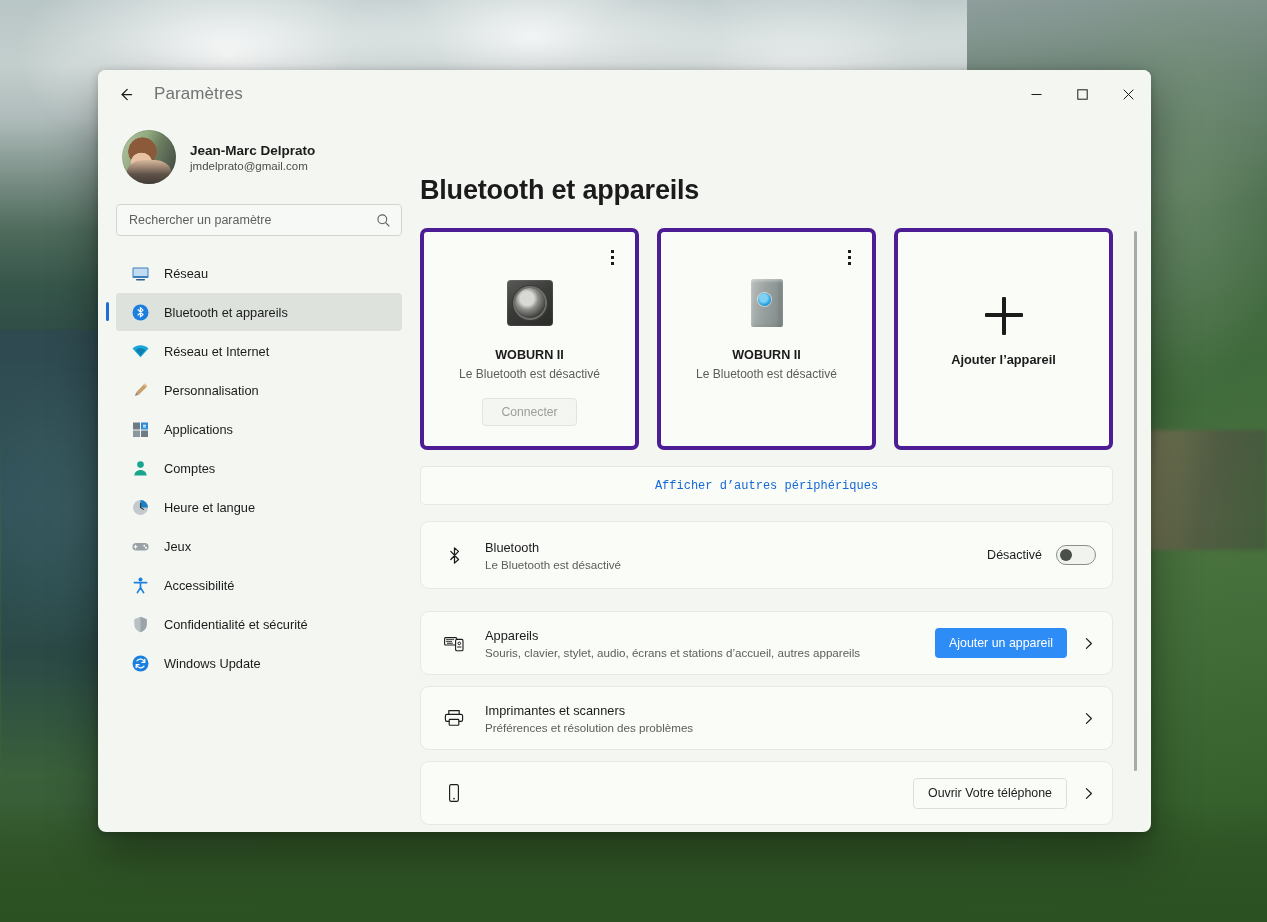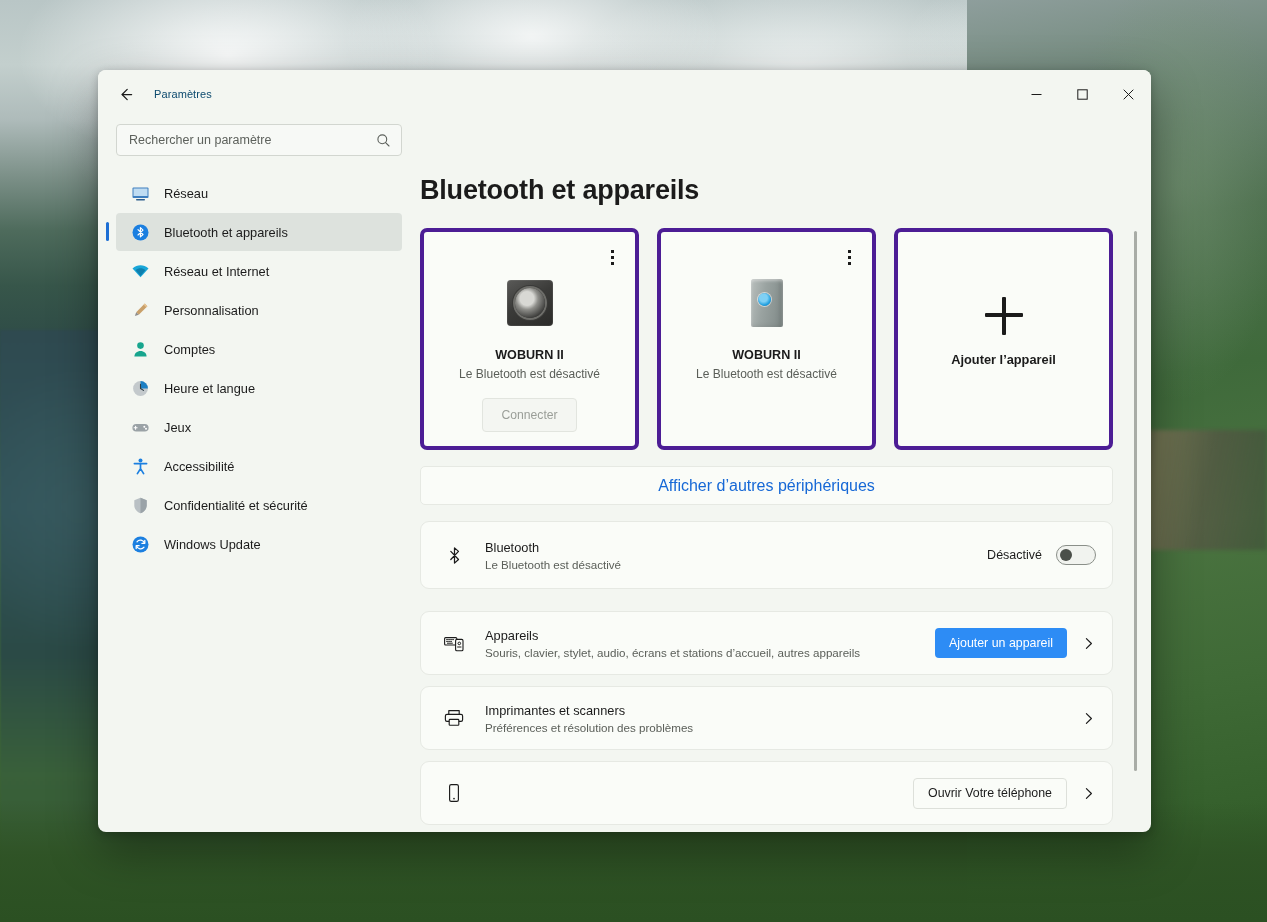--- a/index.html
+++ b/index.html
@@ -72,21 +72,21 @@
     display: flex; align-items: center;
     background: #f3f6f1;
     position: relative;
   }
   .back-btn {
     width: 34px; height: 30px; margin-left: 10px;
     display: flex; align-items: center; justify-content: center;
     border-radius: 4px; cursor: pointer;
   }
   .win-title {
-    font-size: 11px; color: #0c4a6e; margin-left: 12px; letter-spacing: .1px;
+    font-size: 17px; color: #737373; margin-left: 12px; letter-spacing: .1px;
   }
   .win-controls { margin-left: auto; display: flex; height: 48px; }
   .wc {
     width: 46px; height: 48px;
     display: flex; align-items: center; justify-content: center;
     cursor: pointer; color: #1b1b1b;
   }
 
   .body-wrap { flex: 1; display: flex; min-height: 0; }
 
@@ -207,21 +207,21 @@
   }
   .tower::before {
     content:""; position:absolute; left:7px; top:14px;
     width:13px; height:13px; border-radius:50%;
     background: radial-gradient(circle at 42% 38%, #7fd0f5 0 35%, #1f9fe0 65%, #0f76b8 100%);
     box-shadow: 0 0 0 1px rgba(255,255,255,.55);
   }
   .dev-name { font-size: 12.6px; font-weight: 700; color: #1b1b1b; margin-top: 18px; }
   .dev-status { font-size: 12px; color: #5a5e58; margin-top: 5px; }
   .connect-btn {
-    margin-top: 17px; height: 34px; padding: 0 18px;
+    margin-top: 17px; height: 28px; padding: 0 18px;
     background: #f4f6f2; border: 1px solid #e2e5df; border-radius: 4px;
     font-family: inherit; font-size: 12.2px; color: #9a9e98; cursor: default;
   }
   .add-card {
     justify-content: center;
   }
   .plus {
     width: 38px; height: 38px; position: relative; margin-top: -14px;
   }
   .plus::before, .plus::after {
@@ -230,21 +230,21 @@
   .plus::before { left: 0; top: 16px; width: 38px; height: 4px; }
   .plus::after { top: 0; left: 17px; width: 4px; height: 38px; }
   .add-label { font-size: 12.8px; font-weight: 700; color: #1b1b1b; margin-top: 17px; }
 
   .show-more {
     height: 39px;
     background: #fafcf8; border: 1px solid #e6e9e3; border-radius: 5px;
     display: flex; align-items: center; justify-content: center;
     margin-bottom: 16px; cursor: pointer;
   }
-  .show-more span { font-size: 16px; color: #1668d6; }
+  .show-more span { font-size: 12px; color: #1668d6; font-family: Liberation Mono, monospace; }
 
   .panel {
     background: #fafcf8; border: 1px solid #e6e9e3; border-radius: 9px;
     display: flex; align-items: center;
     padding: 0 16px 0 18px;
     margin-bottom: 11px;
     cursor: pointer;
   }
   .panel.bt { height: 68px; margin-bottom: 22px; }
   .panel.row { height: 64px; }
@@ -323,20 +323,27 @@
           <path d="M0.7 0.7l9.6 9.6M10.3 0.7l-9.6 9.6" stroke="currentColor" stroke-width="1"></path>
         </svg>
       </div>
     </div>
   </div>
 
   <div class="body-wrap">
 
     <div class="sidebar">
 
+      <div class="account">
+        <div class="avatar"></div>
+        <div class="acct-text">
+          <div class="acct-name">Jean-Marc Delprato</div>
+          <div class="acct-mail">jmdelprato@gmail.com</div>
+        </div>
+      </div>
 
       <div class="search-box">
         <input class="search-input" type="text" placeholder="Rechercher un paramètre" style="">
         <svg width="15" height="15" viewBox="0 0 15 15">
           <circle cx="6.3" cy="6.3" r="4.4" fill="none" stroke="#5d615c" stroke-width="1.1"></circle>
           <path d="M9.6 9.6l3.4 3.4" stroke="#5d615c" stroke-width="1.1" stroke-linecap="round"></path>
         </svg>
       </div>
 
       <div class="nav">
@@ -376,20 +383,32 @@
           <span class="nav-ico">
             <svg width="19" height="19" viewBox="0 0 19 19">
               <path d="M13.8 2.6l2.6 2.6-8.6 8.6-2.6-2.6z" fill="#c9a06a"></path>
               <path d="M5.2 11.2l2.6 2.6-3.9 1.3z" fill="#8d8d8d"></path>
               <path d="M13.8 2.6l2.6 2.6-1.1 1.1-2.6-2.6z" fill="#e8c695"></path>
             </svg>
           </span>
           <span class="nav-label">Personnalisation</span>
         </div>
 
+        <div class="nav-item">
+          <span class="nav-ico">
+            <svg width="19" height="19" viewBox="0 0 19 19">
+              <rect x="2" y="2.5" width="7" height="7" fill="#6e7b85"></rect>
+              <rect x="2" y="10.5" width="7" height="6.5" fill="#8b979f"></rect>
+              <rect x="10" y="10.5" width="7" height="6.5" fill="#6e7b85"></rect>
+              <rect x="10" y="2.5" width="7" height="7" fill="#2e8bd8"></rect>
+              <path d="M12 5.3h3M12 7h3" stroke="#fff" stroke-width="1"></path>
+            </svg>
+          </span>
+          <span class="nav-label">Applications</span>
+        </div>
 
         <div class="nav-item">
           <span class="nav-ico">
             <svg width="19" height="19" viewBox="0 0 19 19">
               <circle cx="9.5" cy="5.6" r="3.3" fill="#17a58e"></circle>
               <path d="M3.4 16.5c0-3.4 2.7-5.6 6.1-5.6s6.1 2.2 6.1 5.6z" fill="#17a58e"></path>
             </svg>
           </span>
           <span class="nav-label">Comptes</span>
         </div>

